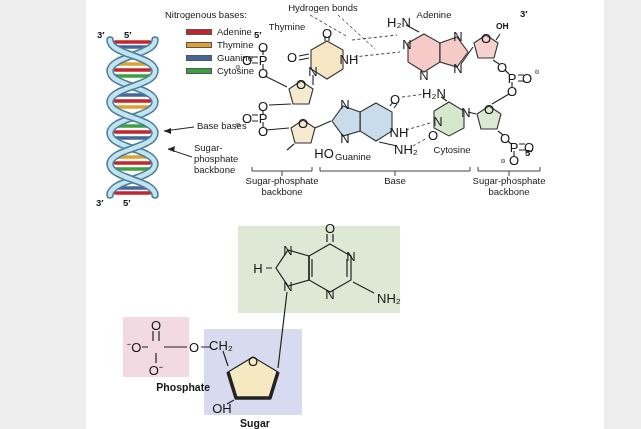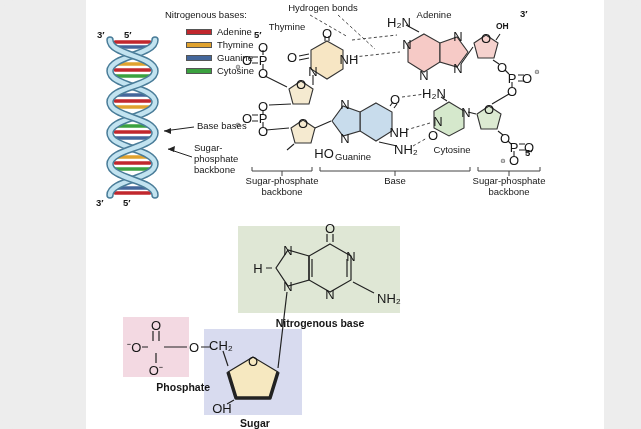--- a/index.html
+++ b/index.html
@@ -143,21 +143,20 @@
   <div class="lbl bold" style="left:520px;top:9px;">3′</div>
   <div class="lbl bold" style="left:496px;top:22px;font-size:8.5px;">OH</div>
   <div class="lbl bold" style="left:525px;top:148px;">5′</div>
 
   <div class="lbl center" style="left:241px;top:176px;width:82px;">Sugar-phosphate backbone</div>
   <div class="lbl center" style="left:354px;top:176px;width:82px;">Base</div>
   <div class="lbl center" style="left:468px;top:176px;width:82px;">Sugar-phosphate backbone</div>
 
   <div class="lbl center bold big" style="left:136px;top:381px;width:74px;text-align:right;">Phosphate</div>
   <div class="lbl center bold big" style="left:228px;top:417px;width:54px;">Sugar</div>
-  <div class="lbl center bold big" style="left:258px;top:317px;width:124px;">Nitrogenous base</div>
 
   <div id="atom-layer">
       <span class="atom" style="left: 263px; top: 47px;">O</span>
       <span class="atom" style="left: 263px; top: 60px;">P</span>
       <span class="atom" style="left: 247px; top: 60px;">O</span>
       <span class="atom tiny" style="left: 238px; top: 67px;">⊖</span>
       <span class="atom" style="left: 263px; top: 73px;">O</span>
       <span class="atom" style="left: 263px; top: 106px;">O</span>
       <span class="atom" style="left: 263px; top: 118px;">P</span>
       <span class="atom" style="left: 247px; top: 118px;">O</span>

